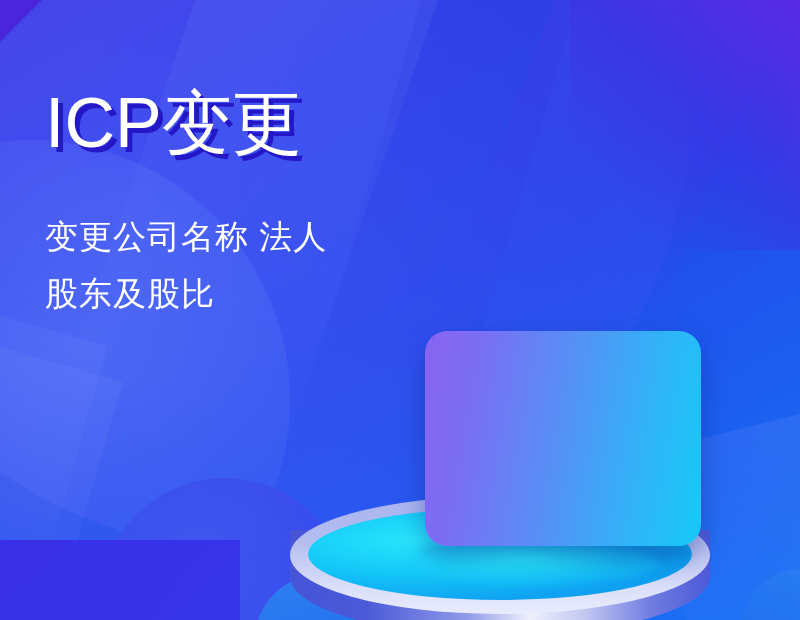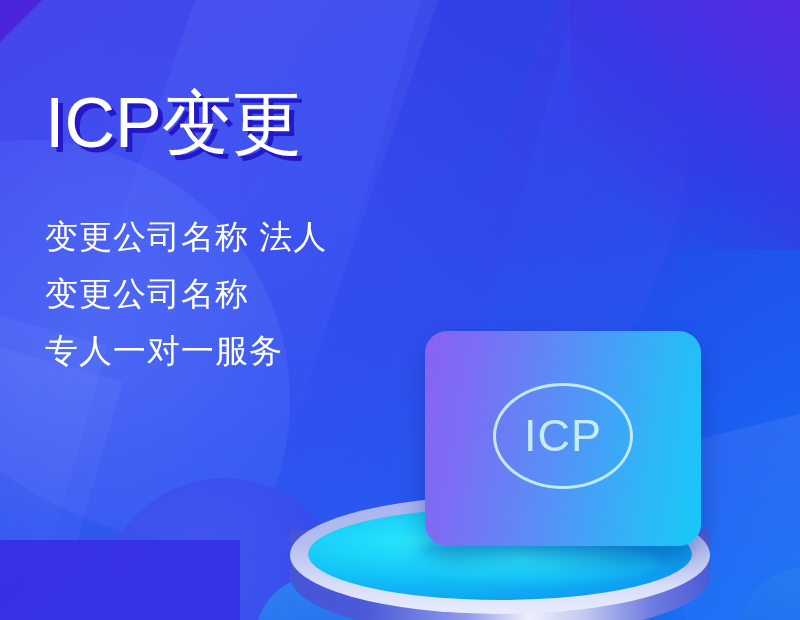--- a/index.html
+++ b/index.html
@@ -254,25 +254,21 @@
   <div class="pedestal">
     <div class="ped-body"></div>
     <div class="ped-rim">
       <div class="ped-top"></div>
     </div>
     <div class="ped-shadow-under"></div>
     <div class="ped-glow"></div>
   </div>
 
   <div class="card">
-    <div class="card-ellipse">
-      <span class="card-icp">ICP</span>
-    </div>
   </div>
 
   <div class="title">ICP变更</div>
   <div class="sub">
     <div>变更公司名称  法人</div>
-    <div>变更公司名称</div>
-    <div>专人一对一服务</div>
+    <div>股东及股比</div>
   </div>
 
 </div>
 
 </body></html>

